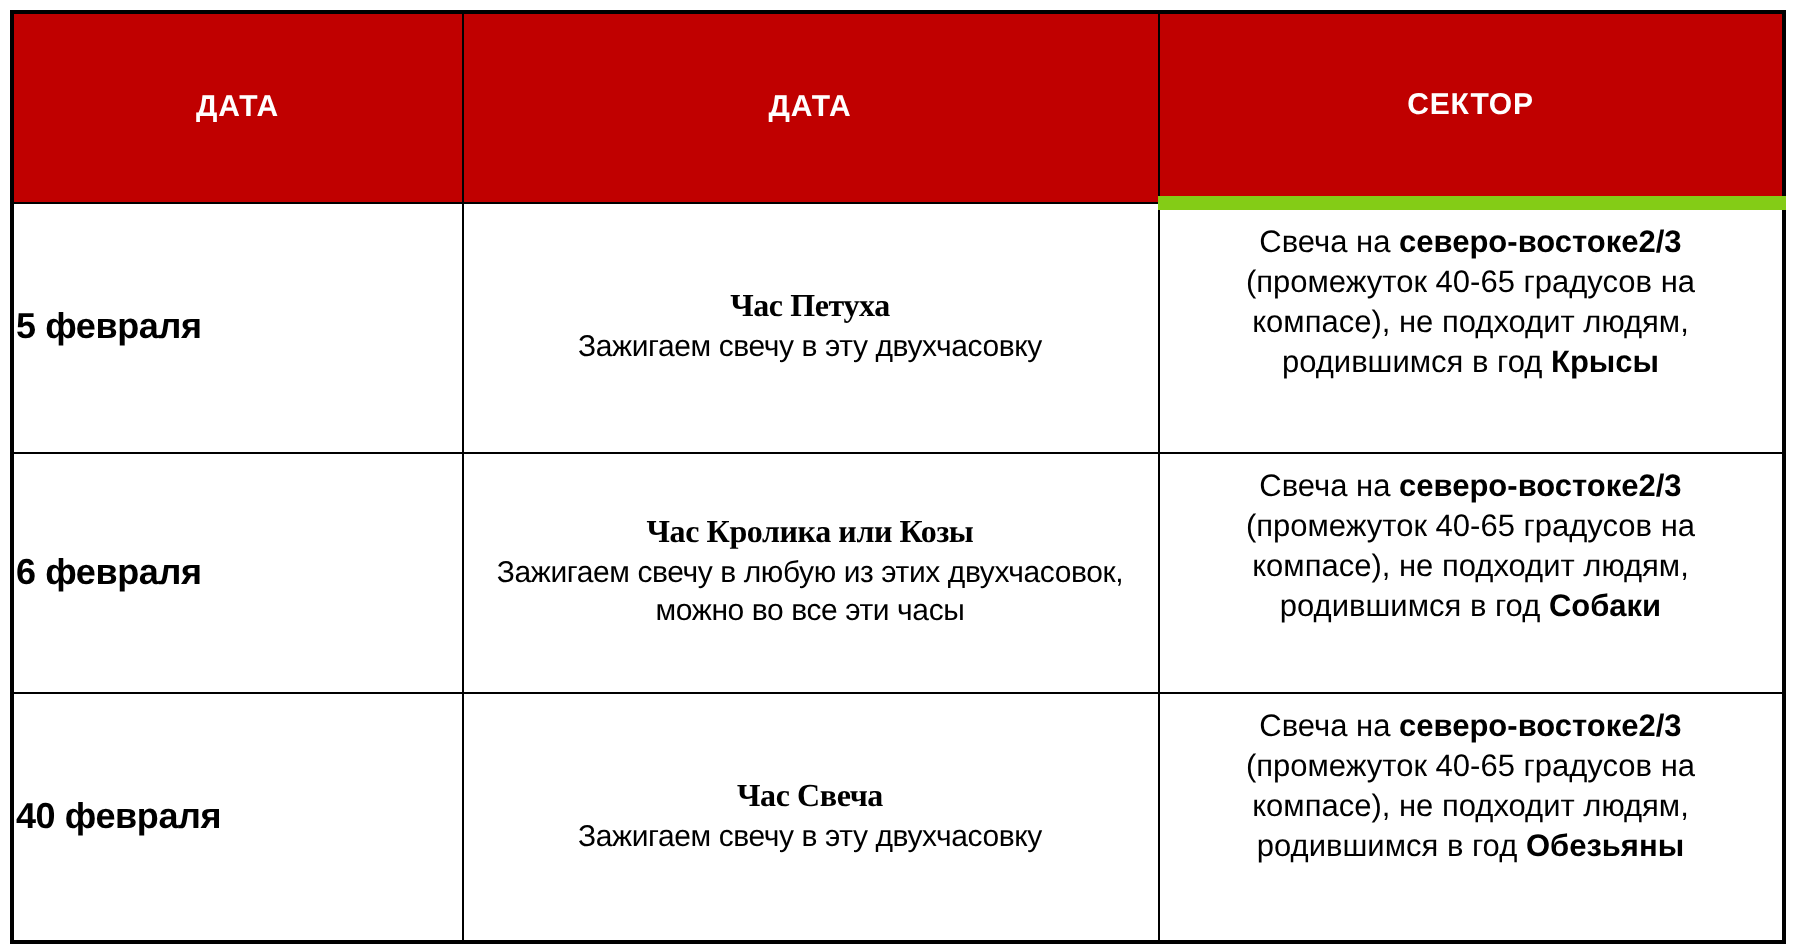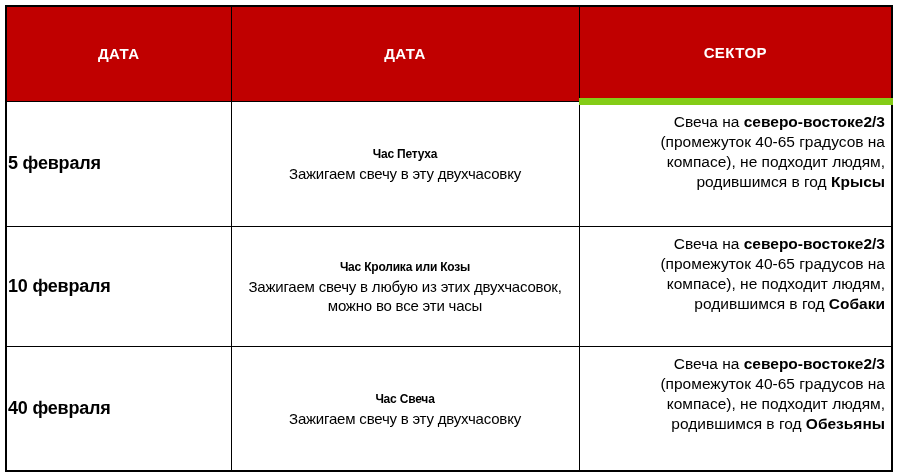--- a/index.html
+++ b/index.html
@@ -61,30 +61,31 @@
     letter-spacing: -0.2px;
   }
   td.time-cell {
     text-align: center;
     vertical-align: middle;
     padding: 0 8px;
     letter-spacing: -0.2px;
   }
   .time-title {
     font-weight: bold;
-    font-size: 12px;
+    font-size: 16px;
     line-height: 20px;
+    font-family: Liberation Serif, serif;
   }
   .time-desc {
     font-weight: normal;
     font-size: 15px;
     line-height: 19px;
   }
   td.sector-cell {
-    text-align: right;
+    text-align: center;
     vertical-align: top;
     padding: 7px 6px 0 6px;
     font-size: 15.5px;
   }
   td.sector-cell .sector-text {
     line-height: 20px;
   }
   td.sector-cell .b {
     font-weight: bold;
   }
@@ -116,21 +117,21 @@
           <div class="sector-text">
               <div><span>Свеча на </span><span class="b">северо-востоке2/3</span></div>
               <div><span>(промежуток 40-65 градусов на</span></div>
               <div><span>компасе), не подходит людям,</span></div>
               <div><span>родившимся в год </span><span class="b">Крысы</span></div>
             </div>
         </td>
       </tr>
 
       <tr class="body-row-2">
-        <td class="date-cell">10 февраля</td>
+        <td class="date-cell">6 февраля</td>
         <td class="time-cell">
           <div class="time-title">Час Кролика или Козы</div>
           <div class="time-desc">Зажигаем свечу в любую из этих двухчасовок, можно во все эти часы</div>
         </td>
         <td class="sector-cell">
           <div class="sector-text">
               <div><span>Свеча на </span><span class="b">северо-востоке2/3</span></div>
               <div><span>(промежуток 40-65 градусов на</span></div>
               <div><span>компасе), не подходит людям,</span></div>
               <div><span>родившимся в год </span><span class="b">Собаки</span></div>

